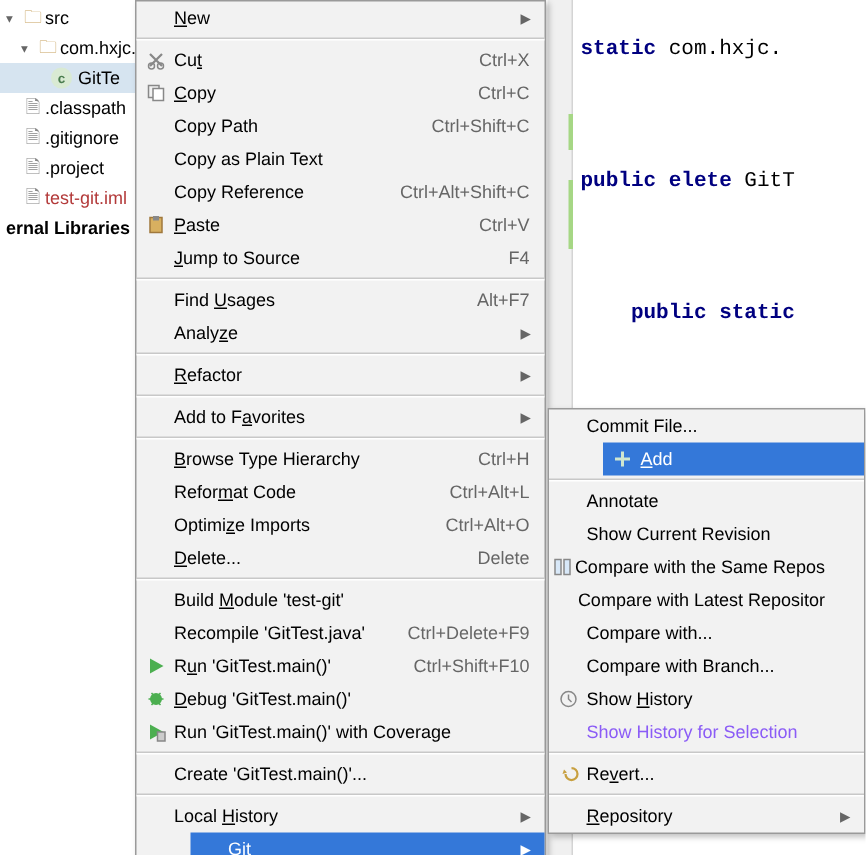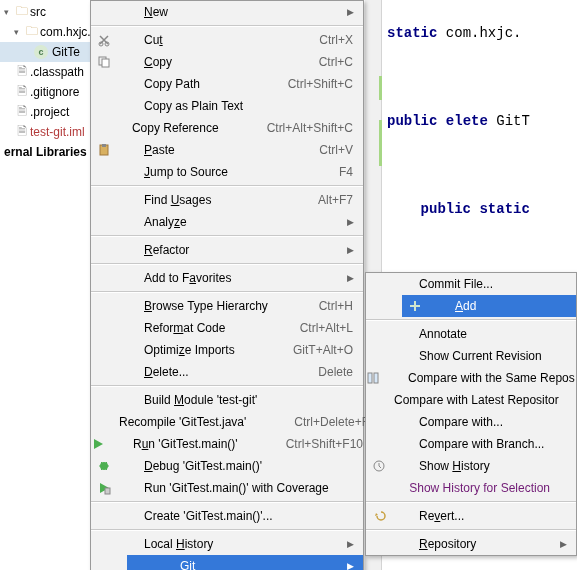--- a/index.html
+++ b/index.html
@@ -50,40 +50,39 @@
     position: absolute;
     background: #f2f2f2;
     border: 1px solid #9a9a9a;
     box-shadow: 2px 2px 4px rgba(0,0,0,0.25);
   }
   .menu .row {
     display: flex;
     align-items: center;
     height: 22px;
     padding: 0 6px 0 0;
-    gap: 28px;
   }
   .menu .row.highlight { background: #3478d9; color: #fff; margin-left: 36px; }
   .menu .sep {
     border-top: 1px solid #c8c8c8;
     border-bottom: 1px solid #fff;
     margin: 2px 0;
     height: 0;
   }
   .menu .gutter {
     width: 25px;
     display: flex;
     align-items: center;
     justify-content: center;
   }
   .menu .label { flex: 1; padding-right: 20px; white-space: nowrap; }
   .menu .shortcut { color: #666; padding-right: 4px; white-space: nowrap; }
   .menu .subarrow { color: #666; font-size: 9px; width: 10px; }
   .menu .row.highlight .subarrow { color: #fff; }
-  .menu .disabled { color: #701a75; }
+  .menu .disabled { color: #8b5cf6; }
   .under { text-decoration: underline; }
   .gutter svg { display: block; }
 
   
   .editor {
     position: absolute;
     left: 365px;
     top: 0;
     width: 212px;
     height: 570px;
@@ -259,21 +258,21 @@
       <span class="shortcut">Ctrl+H</span>
     </div>
     <div class="row">
       <span class="gutter"></span>
       <span class="label">Refor<span class="under">m</span>at Code</span>
       <span class="shortcut">Ctrl+Alt+L</span>
     </div>
     <div class="row">
       <span class="gutter"></span>
       <span class="label">Optimi<span class="under">z</span>e Imports</span>
-      <span class="shortcut">GitT+Alt+O</span>
+      <span class="shortcut">Ctrl+Alt+O</span>
     </div>
     <div class="row">
       <span class="gutter"></span>
       <span class="label"><span class="under">D</span>elete...</span>
       <span class="shortcut">Delete</span>
     </div>
     <div class="sep"></div>
     <div class="row">
       <span class="gutter"></span>
       <span class="label">Build <span class="under">M</span>odule 'test-git'</span>

